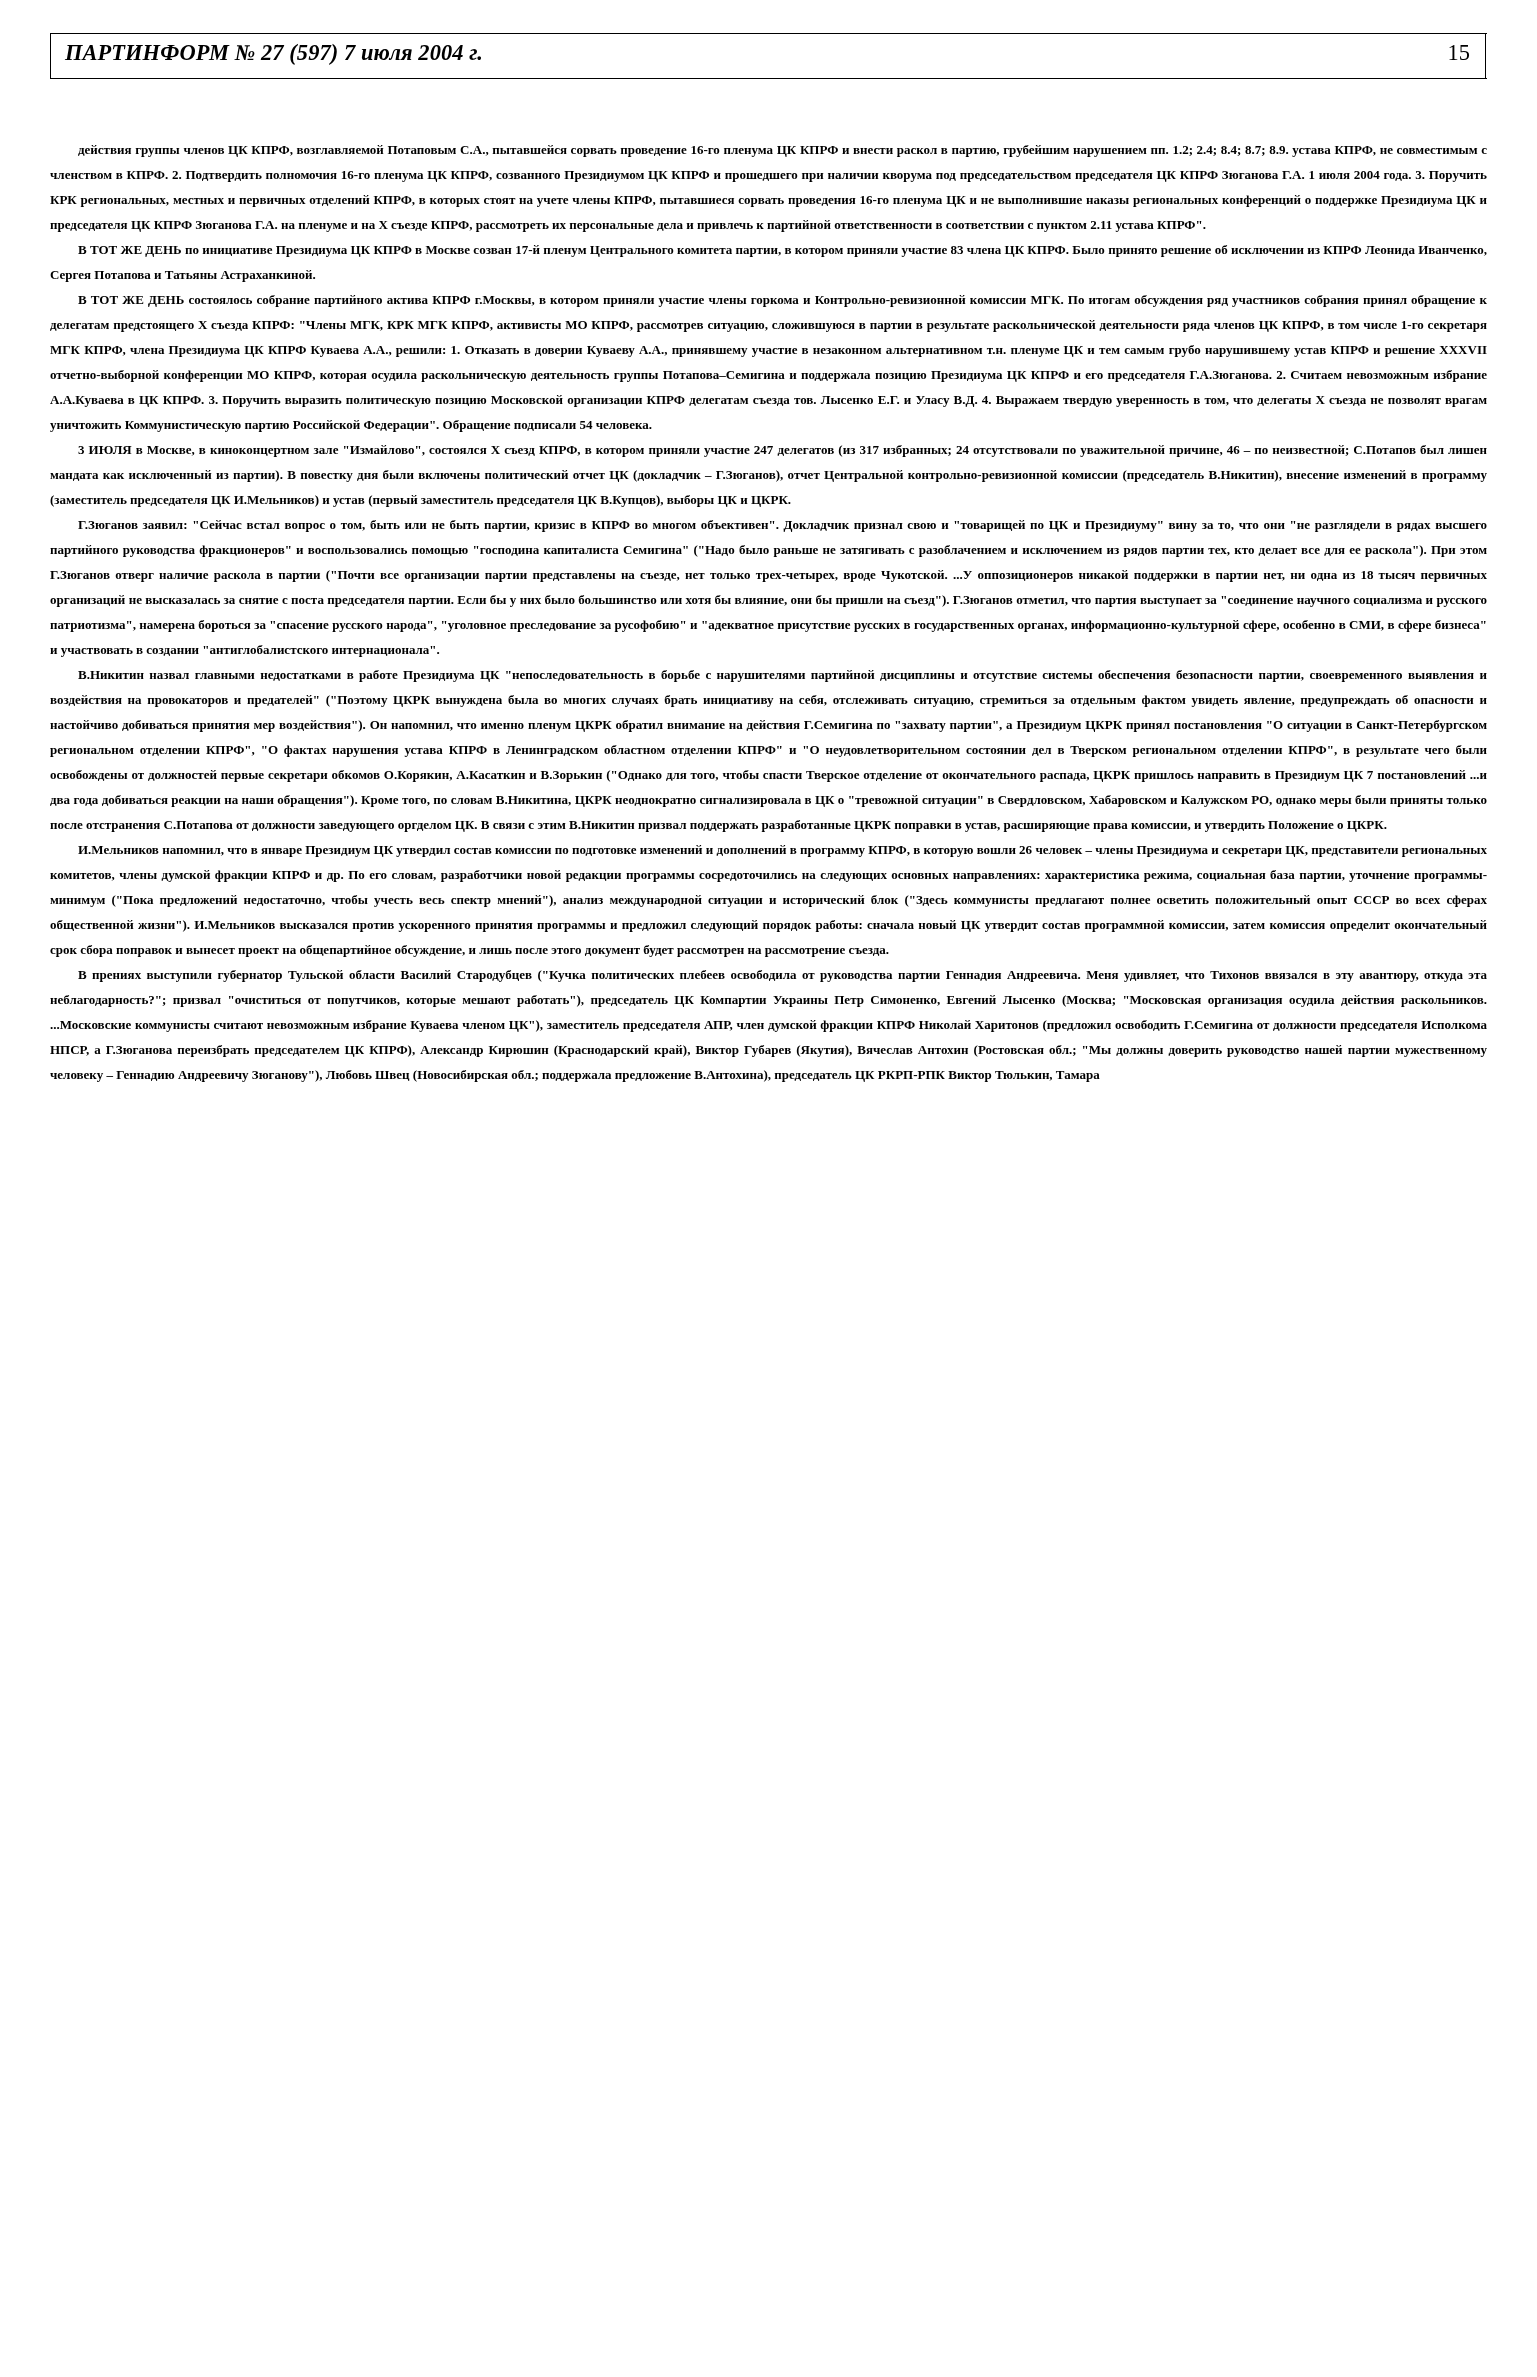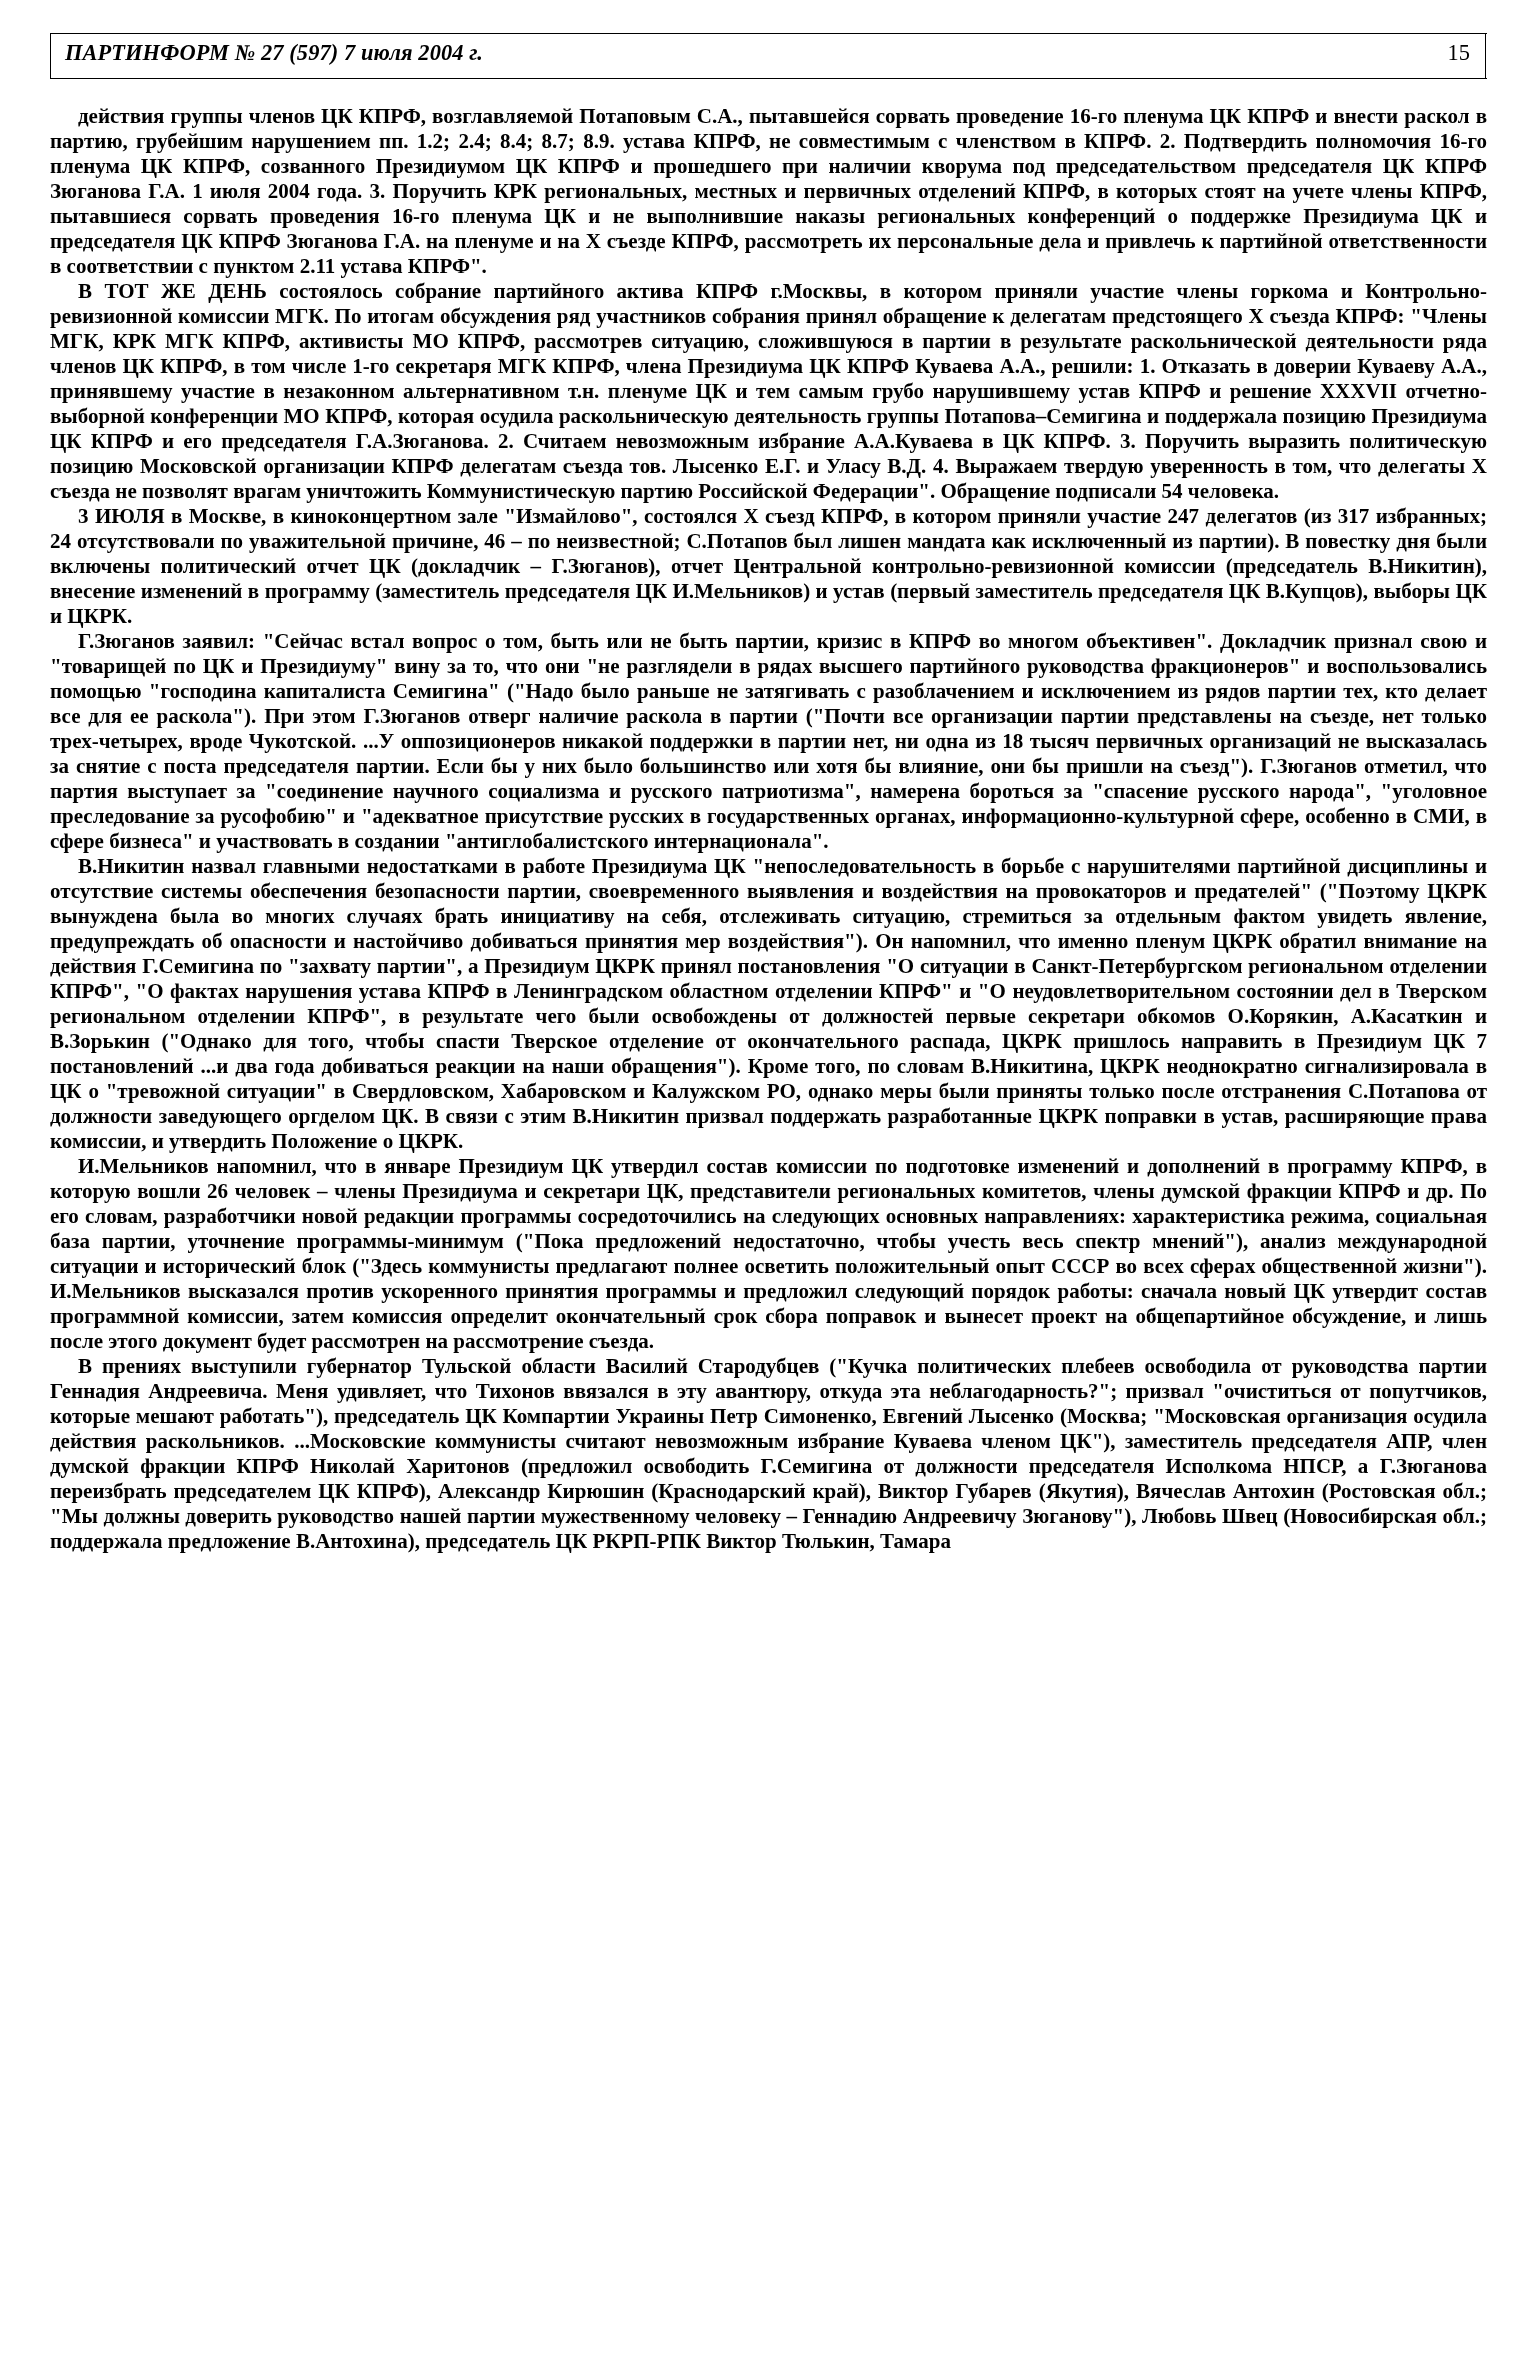--- a/index.html
+++ b/index.html
@@ -67,23 +67,23 @@
     position: absolute;
     right: 67px;
     top: 40px;
     font-family: Liberation Serif, serif;
     font-size: 22.4px;
     font-weight: normal;
   }
   .body-text {
     position: absolute;
     left: 50px;
-    top: 104px;
+    top: 137px;
     width: 1437px;
-    font-size: 21px;
+    font-size: 13px;
     line-height: 25px;
     text-align: justify;
     text-justify: inter-word;
     font-weight: bold;
     letter-spacing: 0px;
   }
   .body-text p {
     margin: 0 0 0 0;
     text-indent: 28px;
   }
@@ -96,20 +96,21 @@
   <div class="header-rule"></div>
   <div class="header-rule2"></div>
   <div class="header-left-rule"></div>
   <div class="header-right-rule"></div>
 
   <div class="masthead">ПАРТИНФОРМ № 27 (597) 7 июля 2004 г.</div>
   <div class="page-number">15</div>
 
   <div class="body-text">
     <p>действия группы членов ЦК КПРФ, возглавляемой Потаповым С.А., пытавшейся сорвать проведение 16-го пленума ЦК КПРФ и внести раскол в партию, грубейшим нарушением пп. 1.2; 2.4; 8.4; 8.7; 8.9. устава КПРФ, не совместимым с членством в КПРФ. 2. Подтвердить полномочия 16-го пленума ЦК КПРФ, созванного Президиумом ЦК КПРФ и прошедшего при наличии кворума под председательством председателя ЦК КПРФ Зюганова Г.А. 1 июля 2004 года. 3. Поручить КРК региональных, местных и первичных отделений КПРФ, в которых стоят на учете члены КПРФ, пытавшиеся сорвать проведения 16-го пленума ЦК и не выполнившие наказы региональных конференций о поддержке Президиума ЦК и председателя ЦК КПРФ Зюганова Г.А. на пленуме и на X съезде КПРФ, рассмотреть их персональные дела и привлечь к партийной ответственности в соответствии с пунктом 2.11 устава КПРФ".</p>
+    <p>В ТОТ ЖЕ ДЕНЬ по инициативе Президиума ЦК КПРФ в Москве созван 17-й пленум Центрального комитета партии, в котором приняли участие 83 члена ЦК КПРФ. Было принято решение об исключении из КПРФ Леонида Иванченко, Сергея Потапова и Татьяны Астраханкиной.</p>
     <p>В ТОТ ЖЕ ДЕНЬ состоялось собрание партийного актива КПРФ г.Москвы, в котором приняли участие члены горкома и Контрольно-ревизионной комиссии МГК. По итогам обсуждения ряд участников собрания принял обращение к делегатам предстоящего X съезда КПРФ: "Члены МГК, КРК МГК КПРФ, активисты МО КПРФ, рассмотрев ситуацию, сложившуюся в партии в результате раскольнической деятельности ряда членов ЦК КПРФ, в том числе 1-го секретаря МГК КПРФ, члена Президиума ЦК КПРФ Куваева А.А., решили: 1. Отказать в доверии Куваеву А.А., принявшему участие в незаконном альтернативном т.н. пленуме ЦК и тем самым грубо нарушившему устав КПРФ и решение XXXVII отчетно-выборной конференции МО КПРФ, которая осудила раскольническую деятельность группы Потапова–Семигина и поддержала позицию Президиума ЦК КПРФ и его председателя Г.А.Зюганова. 2. Считаем невозможным избрание А.А.Куваева в ЦК КПРФ. 3. Поручить выразить политическую позицию Московской организации КПРФ делегатам съезда тов. Лысенко Е.Г. и Уласу В.Д. 4. Выражаем твердую уверенность в том, что делегаты X съезда не позволят врагам уничтожить Коммунистическую партию Российской Федерации". Обращение подписали 54 человека.</p>
     <p>3 ИЮЛЯ в Москве, в киноконцертном зале "Измайлово", состоялся X съезд КПРФ, в котором приняли участие 247 делегатов (из 317 избранных; 24 отсутствовали по уважительной причине, 46 – по неизвестной; С.Потапов был лишен мандата как исключенный из партии). В повестку дня были включены политический отчет ЦК (докладчик – Г.Зюганов), отчет Центральной контрольно-ревизионной комиссии (председатель В.Никитин), внесение изменений в программу (заместитель председателя ЦК И.Мельников) и устав (первый заместитель председателя ЦК В.Купцов), выборы ЦК и ЦКРК.</p>
     <p>Г.Зюганов заявил: "Сейчас встал вопрос о том, быть или не быть партии, кризис в КПРФ во многом объективен". Докладчик признал свою и "товарищей по ЦК и Президиуму" вину за то, что они "не разглядели в рядах высшего партийного руководства фракционеров" и воспользовались помощью "господина капиталиста Семигина" ("Надо было раньше не затягивать с разоблачением и исключением из рядов партии тех, кто делает все для ее раскола"). При этом Г.Зюганов отверг наличие раскола в партии ("Почти все организации партии представлены на съезде, нет только трех-четырех, вроде Чукотской. ...У оппозиционеров никакой поддержки в партии нет, ни одна из 18 тысяч первичных организаций не высказалась за снятие с поста председателя партии. Если бы у них было большинство или хотя бы влияние, они бы пришли на съезд"). Г.Зюганов отметил, что партия выступает за "соединение научного социализма и русского патриотизма", намерена бороться за "спасение русского народа", "уголовное преследование за русофобию" и "адекватное присутствие русских в государственных органах, информационно-культурной сфере, особенно в СМИ, в сфере бизнеса" и участвовать в создании "антиглобалистского интернационала".</p>
     <p>В.Никитин назвал главными недостатками в работе Президиума ЦК "непоследовательность в борьбе с нарушителями партийной дисциплины и отсутствие системы обеспечения безопасности партии, своевременного выявления и воздействия на провокаторов и предателей" ("Поэтому ЦКРК вынуждена была во многих случаях брать инициативу на себя, отслеживать ситуацию, стремиться за отдельным фактом увидеть явление, предупреждать об опасности и настойчиво добиваться принятия мер воздействия"). Он напомнил, что именно пленум ЦКРК обратил внимание на действия Г.Семигина по "захвату партии", а Президиум ЦКРК принял постановления "О ситуации в Санкт-Петербургском региональном отделении КПРФ", "О фактах нарушения устава КПРФ в Ленинградском областном отделении КПРФ" и "О неудовлетворительном состоянии дел в Тверском региональном отделении КПРФ", в результате чего были освобождены от должностей первые секретари обкомов О.Корякин, А.Касаткин и В.Зорькин ("Однако для того, чтобы спасти Тверское отделение от окончательного распада, ЦКРК пришлось направить в Президиум ЦК 7 постановлений ...и два года добиваться реакции на наши обращения"). Кроме того, по словам В.Никитина, ЦКРК неоднократно сигнализировала в ЦК о "тревожной ситуации" в Свердловском, Хабаровском и Калужском РО, однако меры были приняты только после отстранения С.Потапова от должности заведующего оргделом ЦК. В связи с этим В.Никитин призвал поддержать разработанные ЦКРК поправки в устав, расширяющие права комиссии, и утвердить Положение о ЦКРК.</p>
     <p>И.Мельников напомнил, что в январе Президиум ЦК утвердил состав комиссии по подготовке изменений и дополнений в программу КПРФ, в которую вошли 26 человек – члены Президиума и секретари ЦК, представители региональных комитетов, члены думской фракции КПРФ и др. По его словам, разработчики новой редакции программы сосредоточились на следующих основных направлениях: характеристика режима, социальная база партии, уточнение программы-минимум ("Пока предложений недостаточно, чтобы учесть весь спектр мнений"), анализ международной ситуации и исторический блок ("Здесь коммунисты предлагают полнее осветить положительный опыт СССР во всех сферах общественной жизни"). И.Мельников высказался против ускоренного принятия программы и предложил следующий порядок работы: сначала новый ЦК утвердит состав программной комиссии, затем комиссия определит окончательный срок сбора поправок и вынесет проект на общепартийное обсуждение, и лишь после этого документ будет рассмотрен на рассмотрение съезда.</p>
     <p>В прениях выступили губернатор Тульской области Василий Стародубцев ("Кучка политических плебеев освободила от руководства партии Геннадия Андреевича. Меня удивляет, что Тихонов ввязался в эту авантюру, откуда эта неблагодарность?"; призвал "очиститься от попутчиков, которые мешают работать"), председатель ЦК Компартии Украины Петр Симоненко, Евгений Лысенко (Москва; "Московская организация осудила действия раскольников. ...Московские коммунисты считают невозможным избрание Куваева членом ЦК"), заместитель председателя АПР, член думской фракции КПРФ Николай Харитонов (предложил освободить Г.Семигина от должности председателя Исполкома НПСР, а Г.Зюганова переизбрать председателем ЦК КПРФ), Александр Кирюшин (Краснодарский край), Виктор Губарев (Якутия), Вячеслав Антохин (Ростовская обл.; "Мы должны доверить руководство нашей партии мужественному человеку – Геннадию Андреевичу Зюганову"), Любовь Швец (Новосибирская обл.; поддержала предложение В.Антохина), председатель ЦК РКРП-РПК Виктор Тюлькин, Тамара</p>
   </div>
 
 </div>
 

